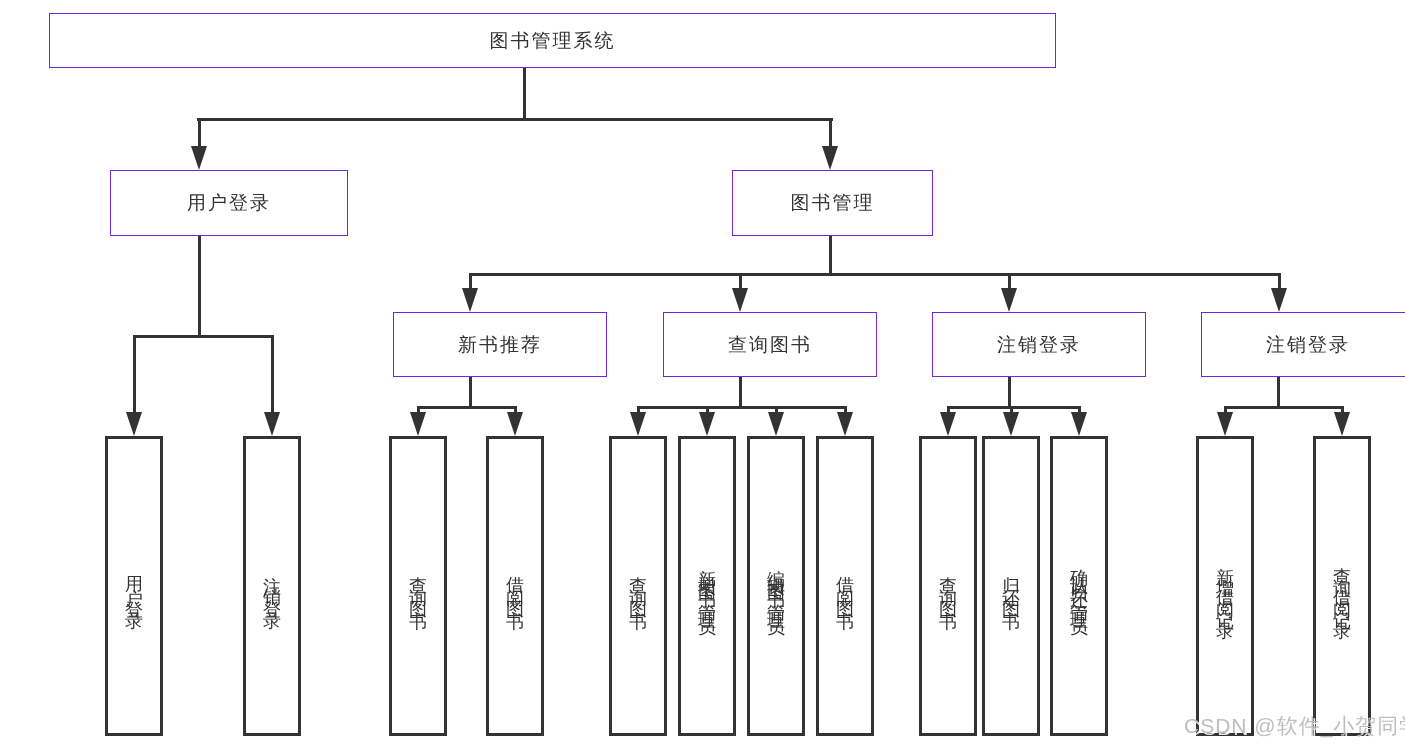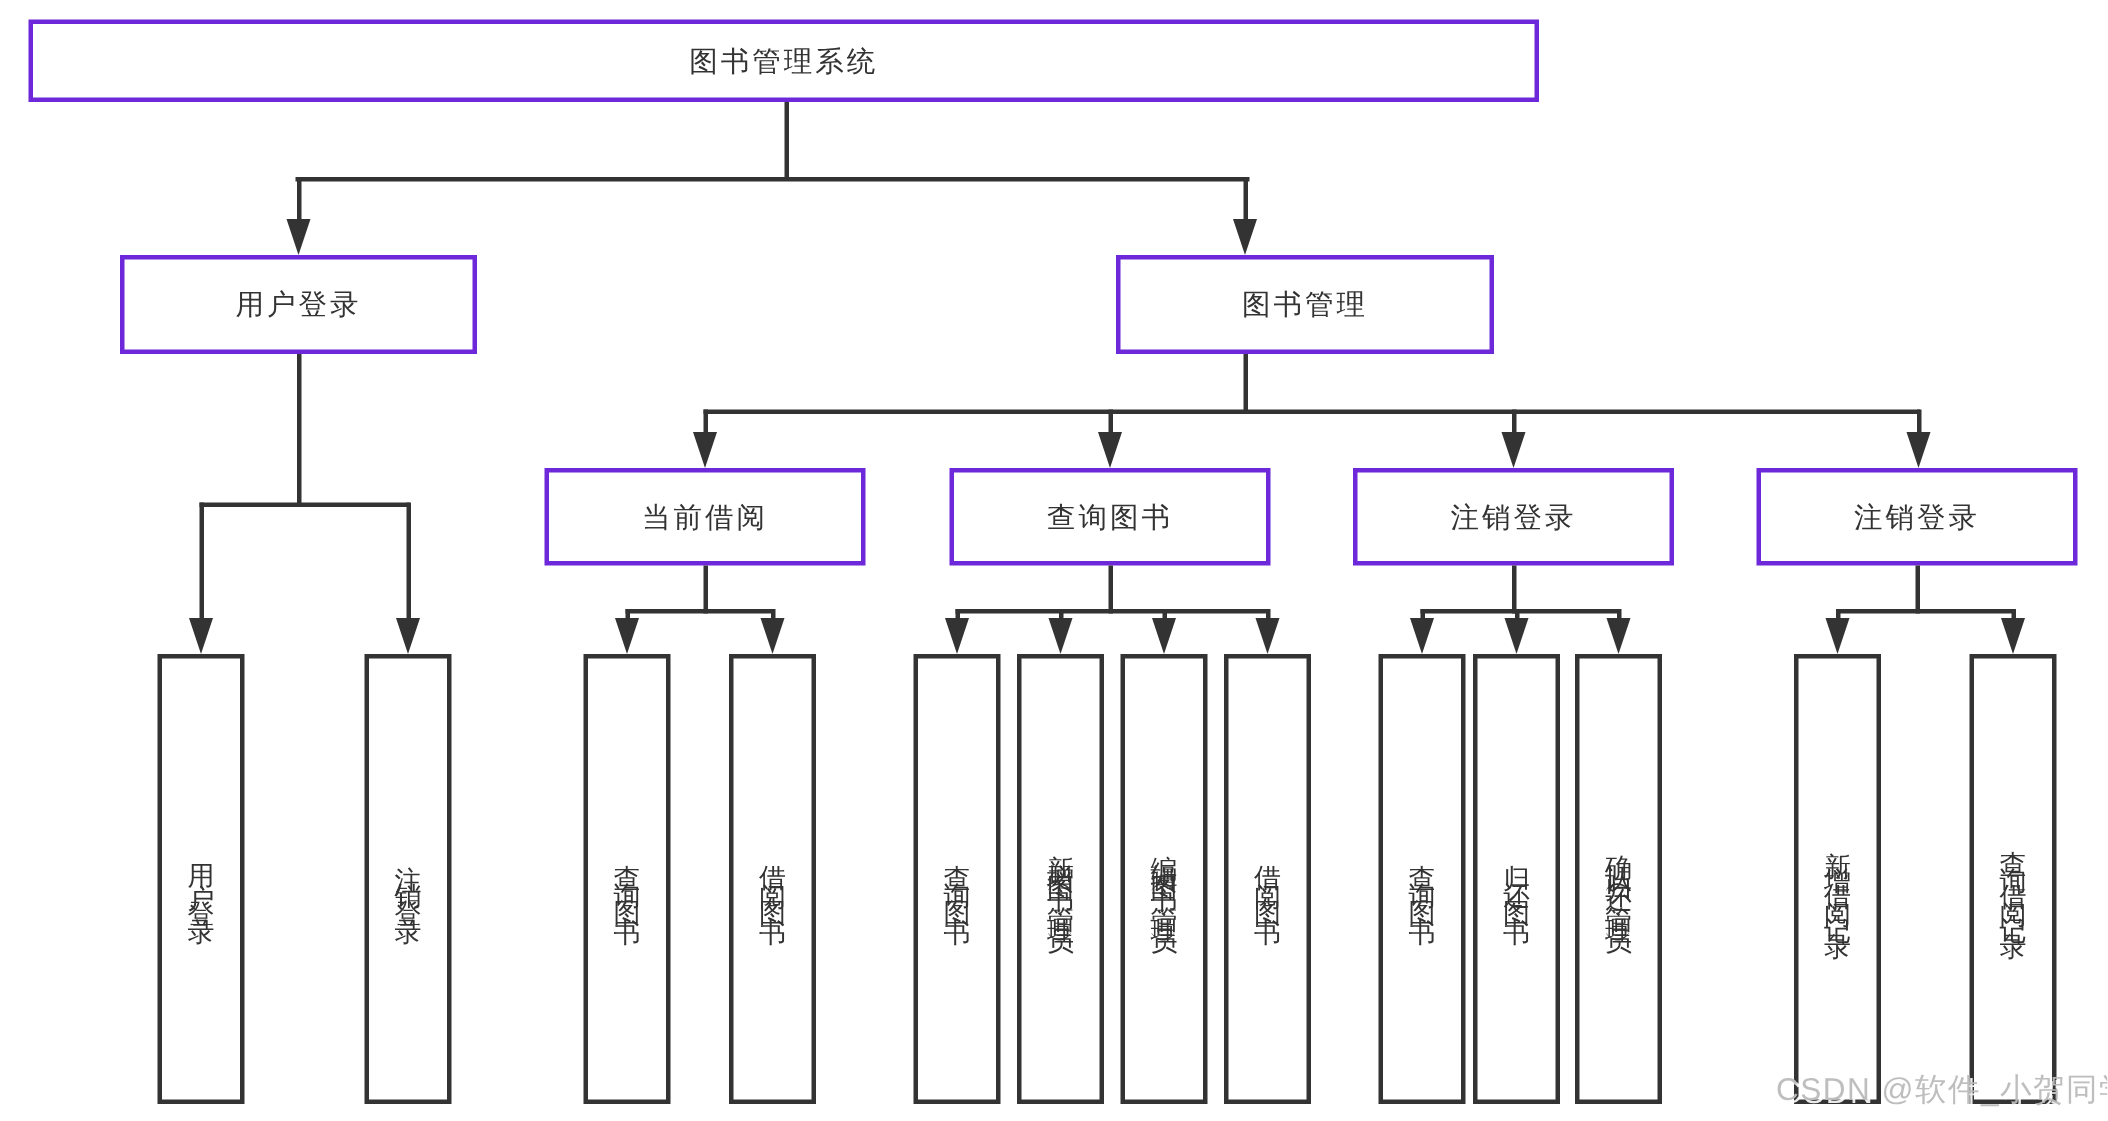--- a/index.html
+++ b/index.html
@@ -10,25 +10,26 @@
     position: relative;
     width: 1405px;
     height: 747px;
     background: #ffffff;
     overflow: hidden;
   }
 
   
   .node {
     position: absolute;
-    border: 3px solid #6d28d9;
+    border: 1px solid #6d28d9;
     background: #ffffff;
     display: flex;
     align-items: center;
     justify-content: center;
+    margin-left: 30px;
   }
   .node .lbl {
     font-size: 19px;
     color: #333333;
     letter-spacing: 2px;
     white-space: nowrap;
   }
 
   
   .leaf {
@@ -88,21 +89,21 @@
   <div class="vl" style="left:523px;top:68px;height:52px"></div>
   <div class="hl" style="left:197px;top:118px;width:636px"></div>
   <div class="vl" style="left:198px;top:118px;height:32px"></div>
   <div class="arw" style="left:191px;top:146px"></div>
   <div class="vl" style="left:829px;top:118px;height:32px"></div>
   <div class="arw" style="left:822px;top:146px"></div>
 
   <div class="node" style="left:80px;top:170px;width:238px;height:66px">
     <span class="lbl">用户登录</span>
   </div>
-  <div class="node" style="left:744px;top:170px;width:252px;height:66px">
+  <div class="node" style="left:702px;top:170px;width:201px;height:66px">
     <span class="lbl">图书管理</span>
   </div>
 
   <div class="vl" style="left:198px;top:236px;height:102px"></div>
   <div class="hl" style="left:133px;top:335px;width:140px"></div>
   <div class="vl" style="left:133px;top:335px;height:78px"></div>
   <div class="arw" style="left:126px;top:412px"></div>
   <div class="vl" style="left:271px;top:335px;height:78px"></div>
   <div class="arw" style="left:264px;top:412px"></div>
 
@@ -111,21 +112,21 @@
   <div class="vl" style="left:469px;top:273px;height:19px"></div>
   <div class="arw" style="left:462px;top:288px"></div>
   <div class="vl" style="left:739px;top:273px;height:19px"></div>
   <div class="arw" style="left:732px;top:288px"></div>
   <div class="vl" style="left:1008px;top:273px;height:19px"></div>
   <div class="arw" style="left:1001px;top:288px"></div>
   <div class="vl" style="left:1278px;top:273px;height:19px"></div>
   <div class="arw" style="left:1271px;top:288px"></div>
 
   <div class="node" style="left:363px;top:312px;width:214px;height:65px">
-    <span class="lbl">当前借阅</span>
+    <span class="lbl">新书推荐</span>
   </div>
   <div class="node" style="left:633px;top:312px;width:214px;height:65px">
     <span class="lbl">查询图书</span>
   </div>
   <div class="node" style="left:902px;top:312px;width:214px;height:65px">
     <span class="lbl">注销登录</span>
   </div>
   <div class="node" style="left:1171px;top:312px;width:214px;height:65px">
     <span class="lbl">注销登录</span>
   </div>

